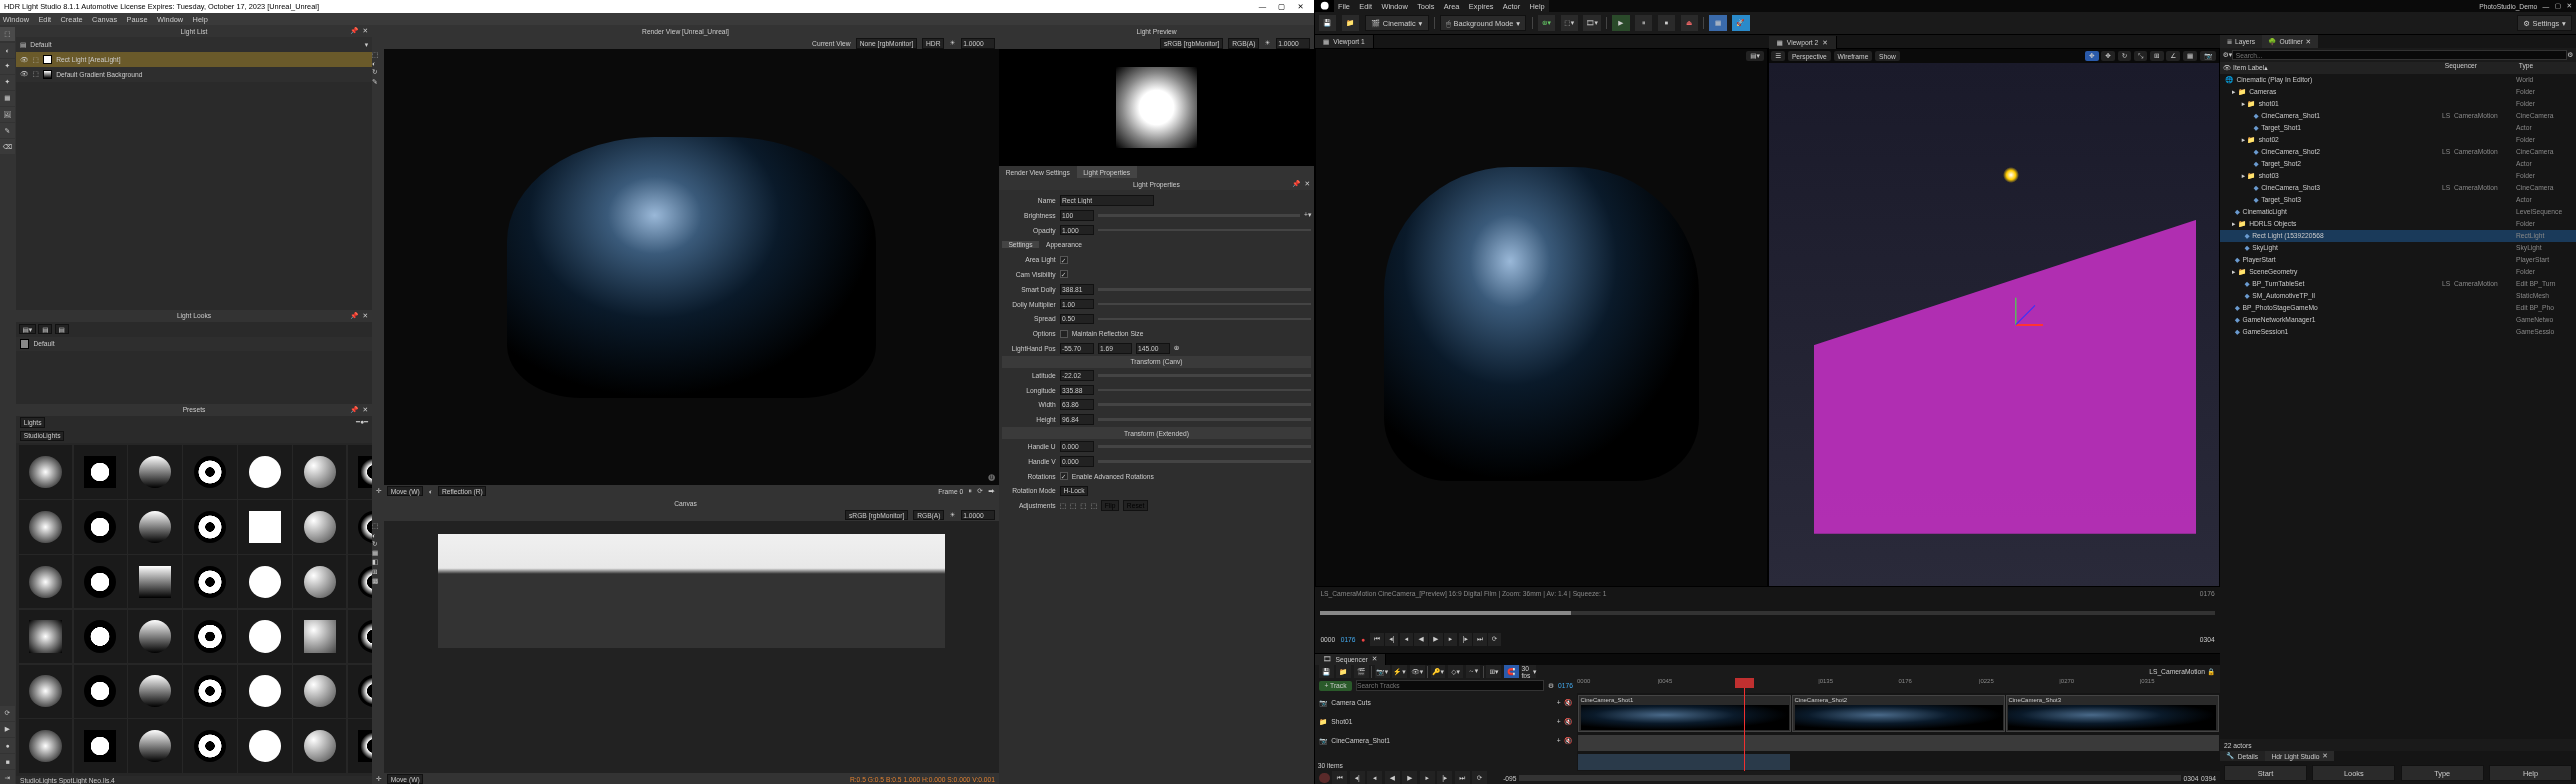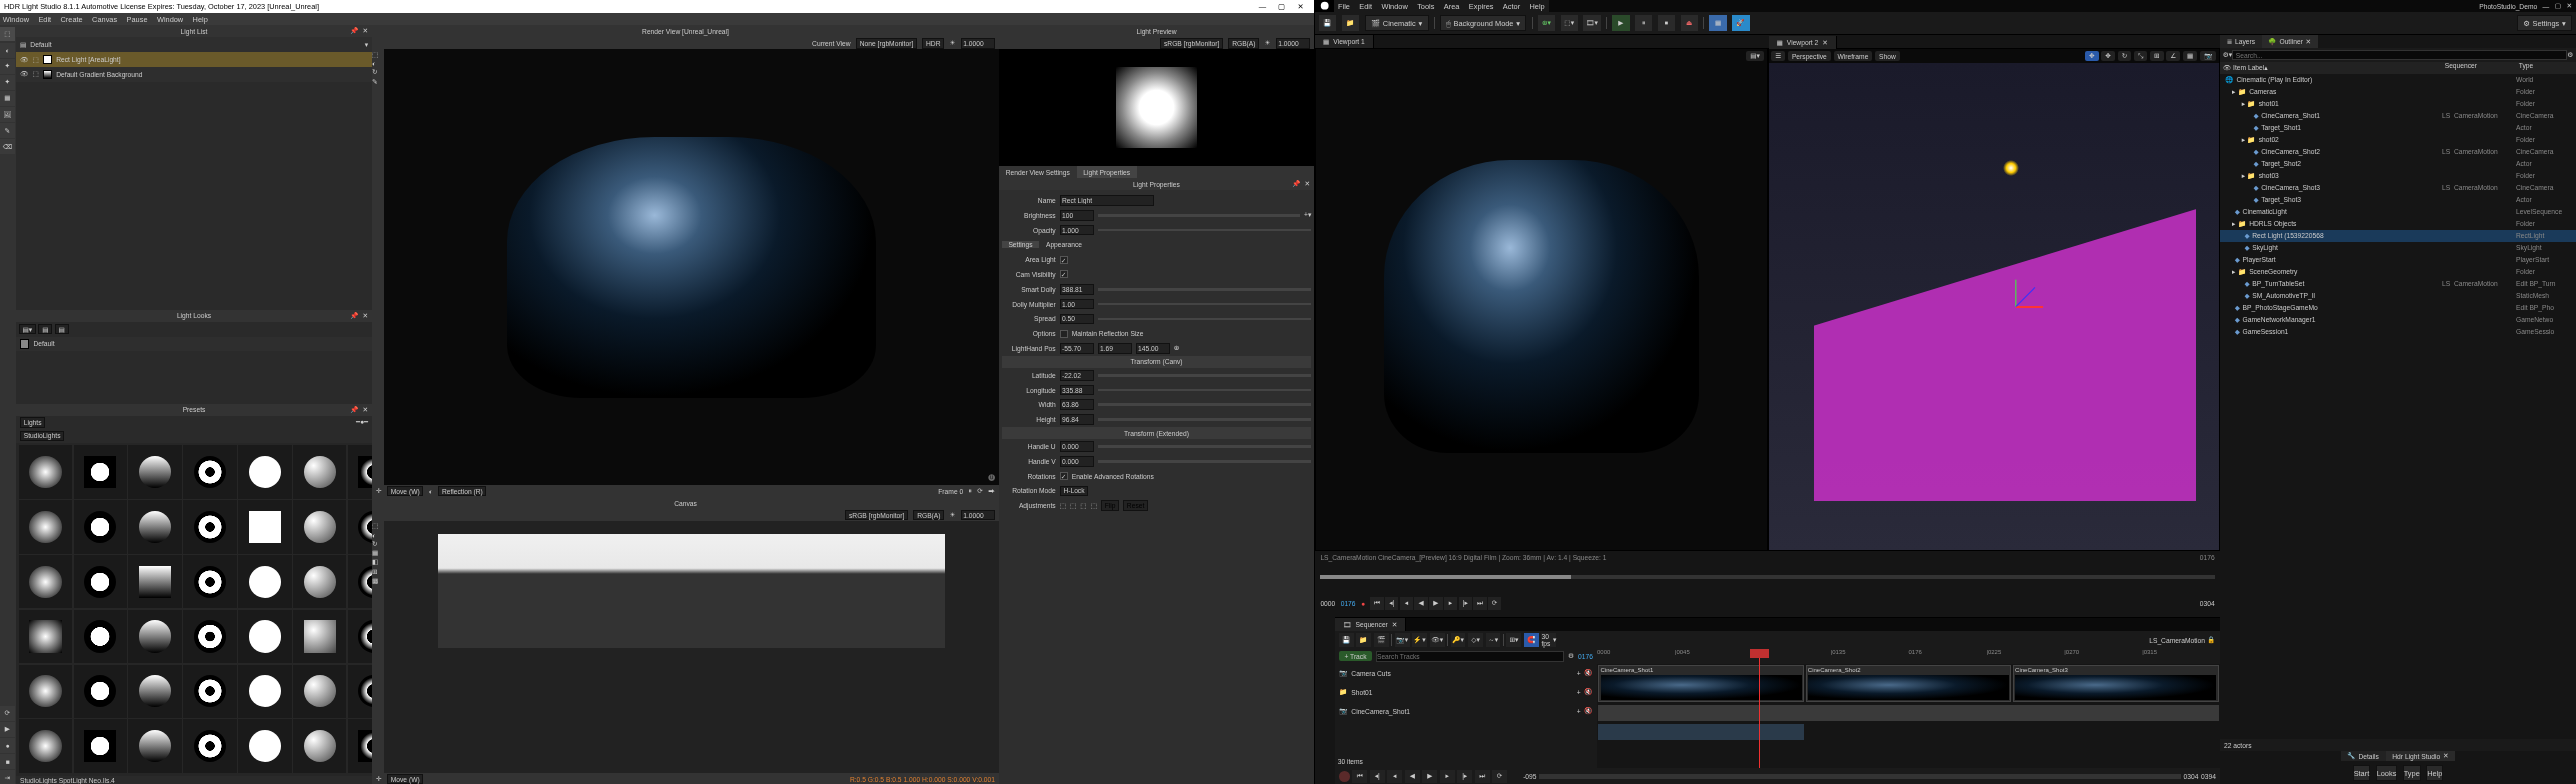--- a/index.html
+++ b/index.html
@@ -103,26 +103,26 @@
 .outliner-body { flex: 1; overflow: auto; }
 .out-row { height: 12px; display: flex; align-items: center; font-size: 6.7px; }
 .out-row.sel { background: #1a3a5a; }
 .out-row .indent { display: inline-block; }
 .out-row .c1 { flex: 1; display: flex; align-items: center; gap: 2.7px; overflow: hidden; }
 .out-row .c2 { width: 74px; color: #888; overflow: hidden; }
 .out-row .c3 { width: 60px; color: #888; }
 .folder-icon { color: #caa158; }
 .actor-icon { color: #6a9acf; }
 .outliner-footer { height: 12px; padding: 0 4px; font-size: 6.7px; display: flex; align-items: center; background: #1a1a1a; }
-.details-panel { height: 34px; background: #151515; display: flex; flex-direction: column; align-items: center; }
+.details-panel { height: 34px; background: #151515; display: flex; flex-direction: column; }
 .details-body { flex: 1; display: flex; align-items: center; gap: 5.4px; padding: 4px; }
 .details-body .dbtn { flex: 1; height: 16px; background: #2a2a2a; border: 0.7px solid #111; display: flex; align-items: center; justify-content: center; font-size: 7.4px; cursor: pointer; }
 
 
-.sequencer { height: 168px; background: #151515; display: flex; flex-direction: column; border-top: 0.7px solid #000; margin-left: 20px; }
+.sequencer { height: 132px; background: #151515; display: flex; flex-direction: column; border-top: 0.7px solid #000; }
 .seq-tabs { height: 13.4px; display: flex; background: #0a0a0a; }
 .seq-toolbar { height: 17.4px; background: #1a1a1a; display: flex; align-items: center; gap: 2.7px; padding: 0 4px; }
 .seq-toolbar .sb { width: 14.8px; height: 13.4px; background: #222; display: flex; align-items: center; justify-content: center; cursor: pointer; }
 .seq-toolbar .sb.snap { background: #2a5aaa; }
 .seq-body { flex: 1; display: flex; }
 .seq-tree { width: 262px; background: #1a1a1a; display: flex; flex-direction: column; }
 .seq-tree-hdr { height: 14.8px; display: flex; align-items: center; gap: 4px; padding: 0 4px; }
 .seq-tree-hdr .track-btn { background: #2a5a2a; padding: 1.3px 5.4px; border-radius: 2px; cursor: pointer; }
 .seq-tree-hdr input { flex: 1; background: #0a0a0a; border: 0.7px solid #333; color: #ccc; height: 10.7px; font-size: 6.7px; }
 .seq-row { height: 19px; display: flex; align-items: center; padding: 0 4px; gap: 4px; font-size: 6.7px; }

